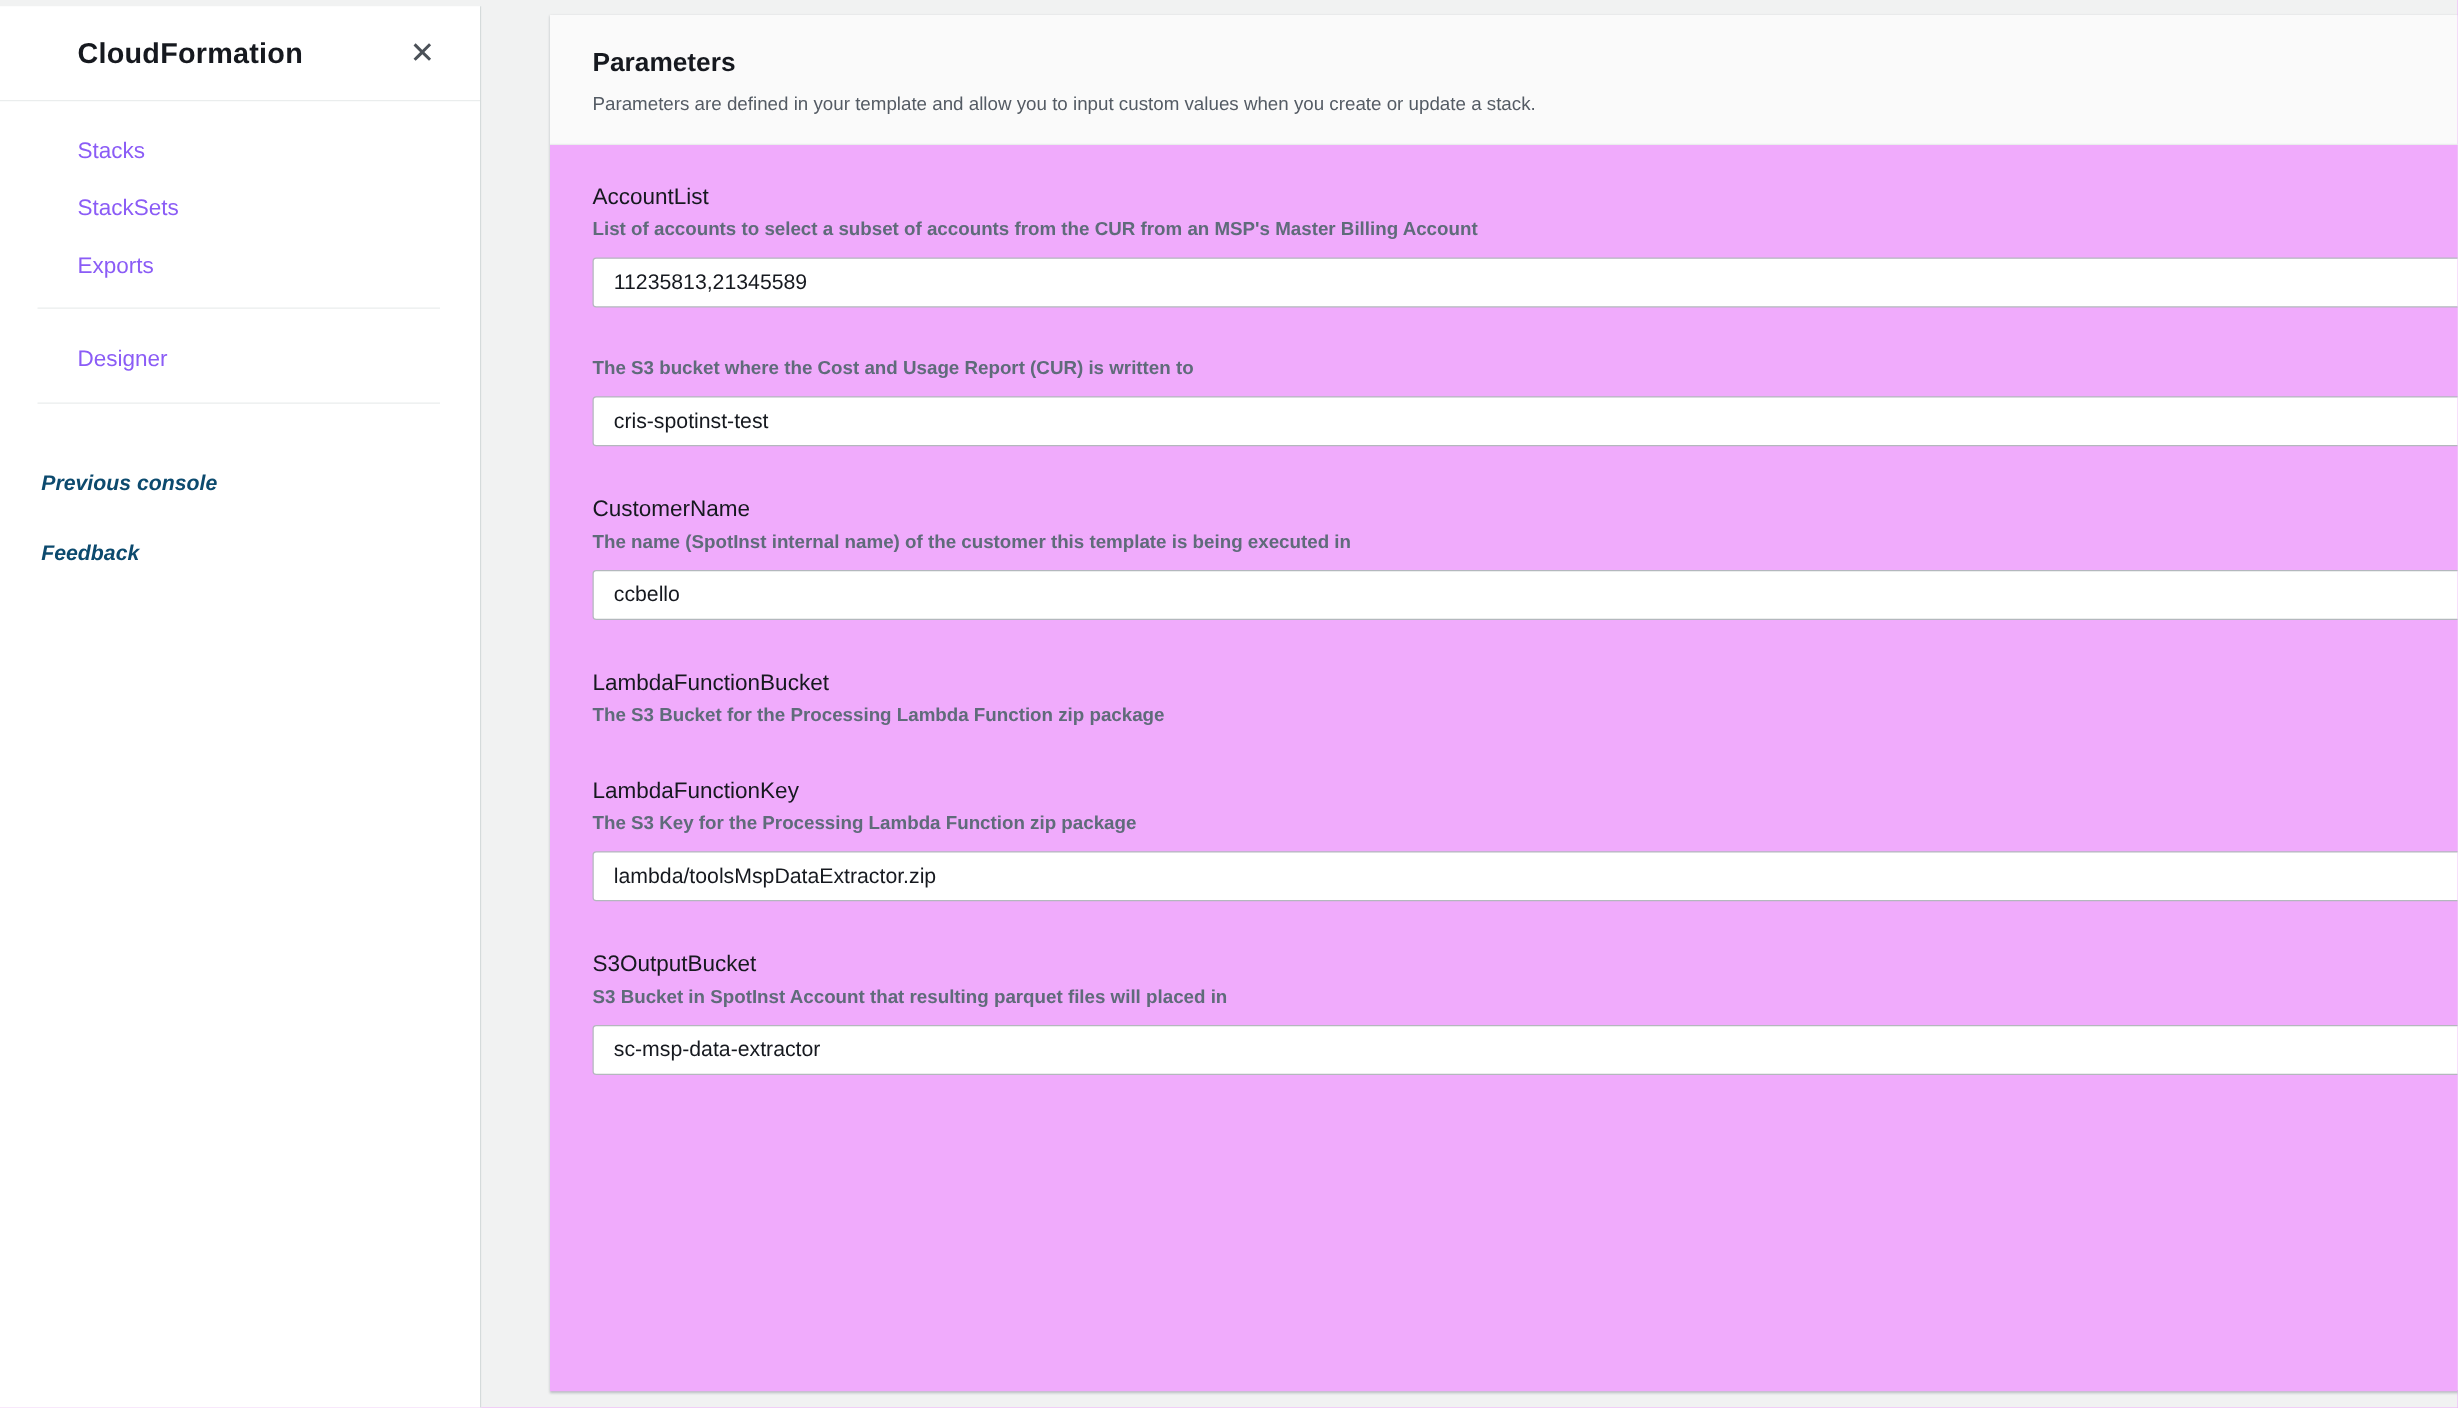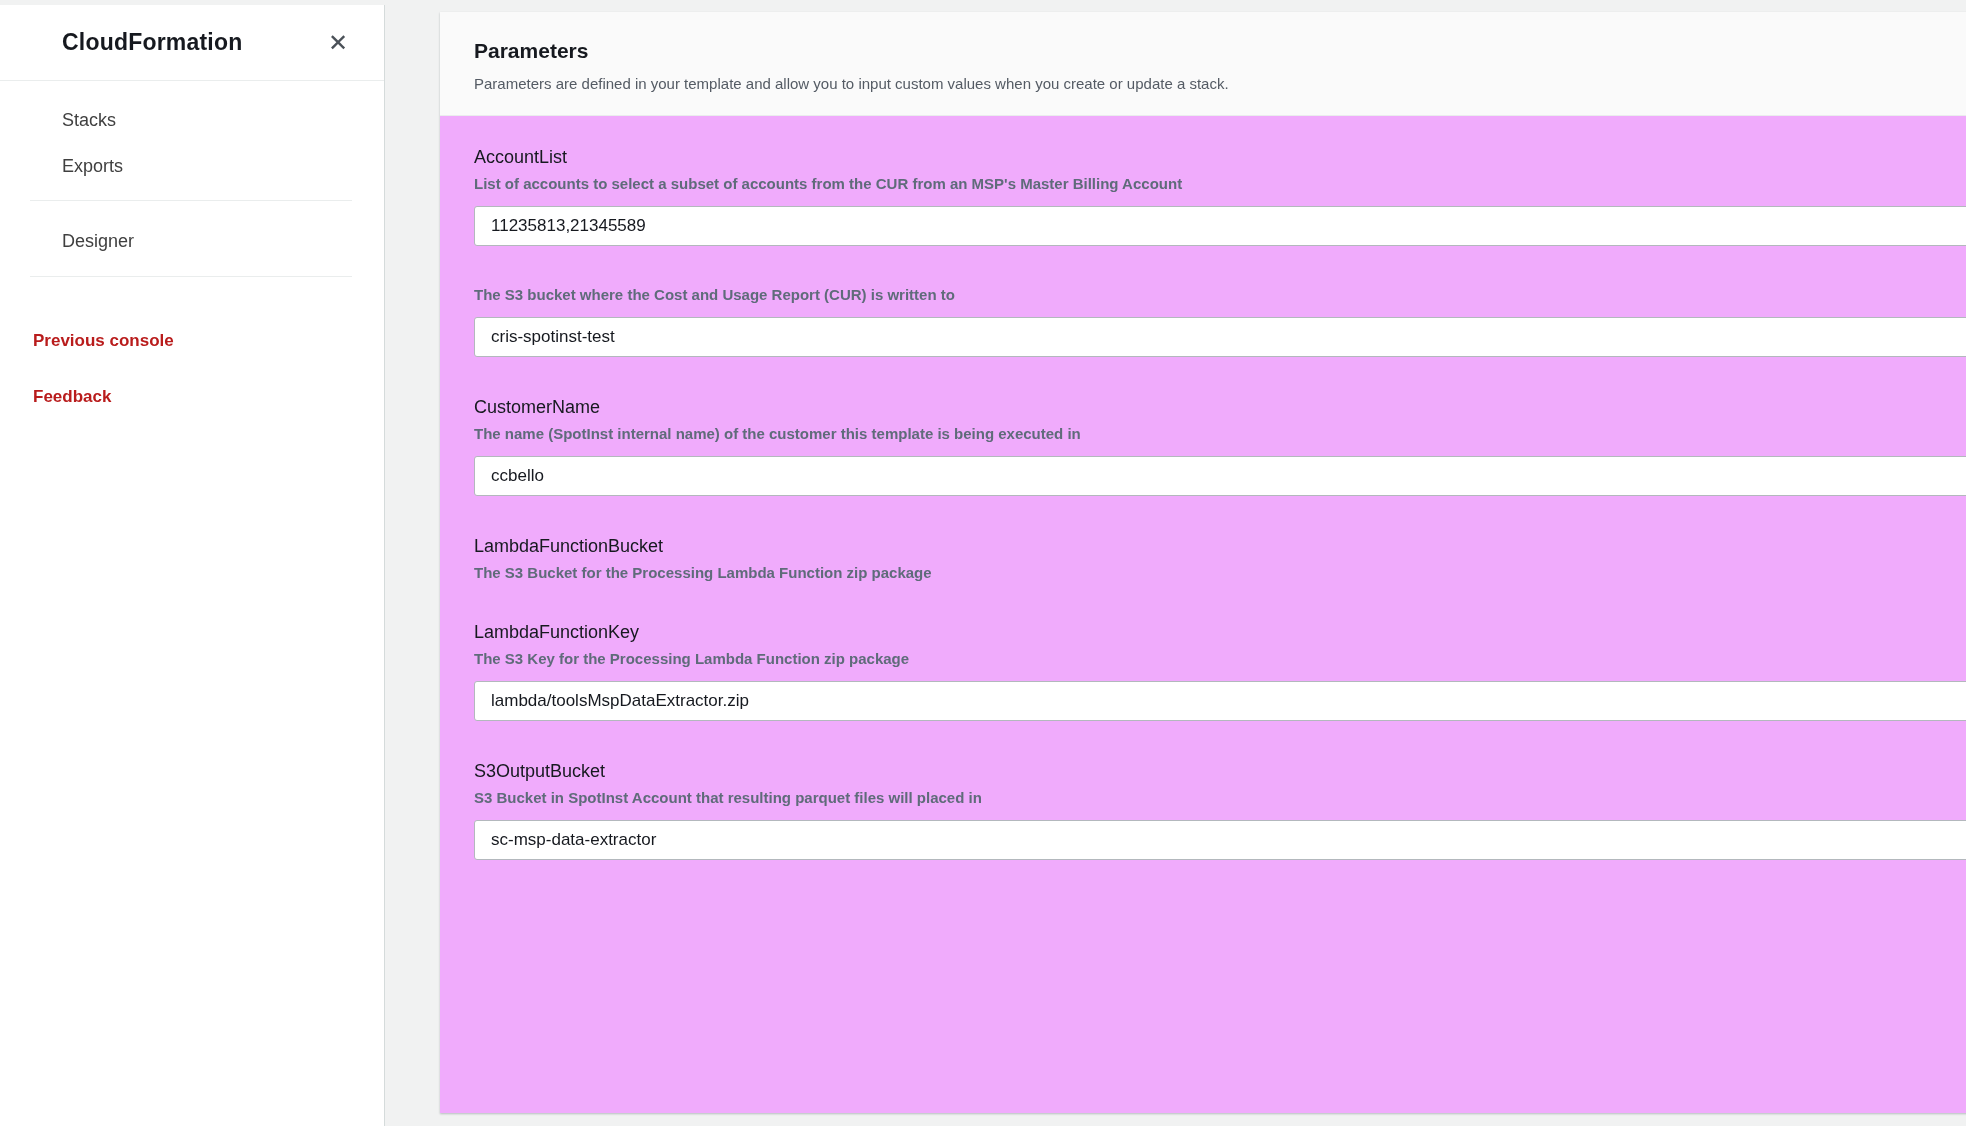--- a/index.html
+++ b/index.html
@@ -51,36 +51,37 @@
     border: none;
     border-top: 1px solid #eaeded;
     margin: 11px 32px 12px 30px;
   }
   .sidebar-nav { padding-top: 16px; }
   .nav-item {
     display: block;
     padding: 13px 20px 13px 62px;
     font-size: 18px;
     line-height: 20px;
-    color: #404040;
+    color: #8b5cf6;
     text-decoration: none;
     cursor: pointer;
   }
   .nav-item.designer { padding-top: 18px; padding-bottom: 14px; }
   .sidebar-external { padding-top: 24px; }
   .external-link {
     display: block;
     padding: 18px 20px 18px: 33px;
     padding: 18px 20px 18px 33px;
     font-size: 17px;
     line-height: 20px;
     font-weight: bold;
-    color: #b91c1c;
+    color: #0c4a6e;
     text-decoration: none;
     cursor: pointer;
+    font-style: italic;
   }
 
   
   .card {
     position: absolute;
     left: 440px;
     top: 12px;
     width: 1707px;
     height: 1101px;
     background: #f0abfc;
@@ -136,20 +137,21 @@
 <body>
 
 <aside class="sidebar">
   <div class="sidebar-header">
     <div class="sidebar-title">CloudFormation</div>
     <button class="close-btn">✕</button>
   </div>
   <hr class="full-divider">
   <nav class="sidebar-nav">
     <a class="nav-item">Stacks</a>
+    <a class="nav-item">StackSets</a>
     <a class="nav-item">Exports</a>
     <hr class="inset-divider">
     <a class="nav-item designer">Designer</a>
     <hr class="inset-divider">
   </nav>
   <div class="sidebar-external">
     <a class="external-link">Previous console</a>
     <a class="external-link">Feedback</a>
   </div>
 </aside>

